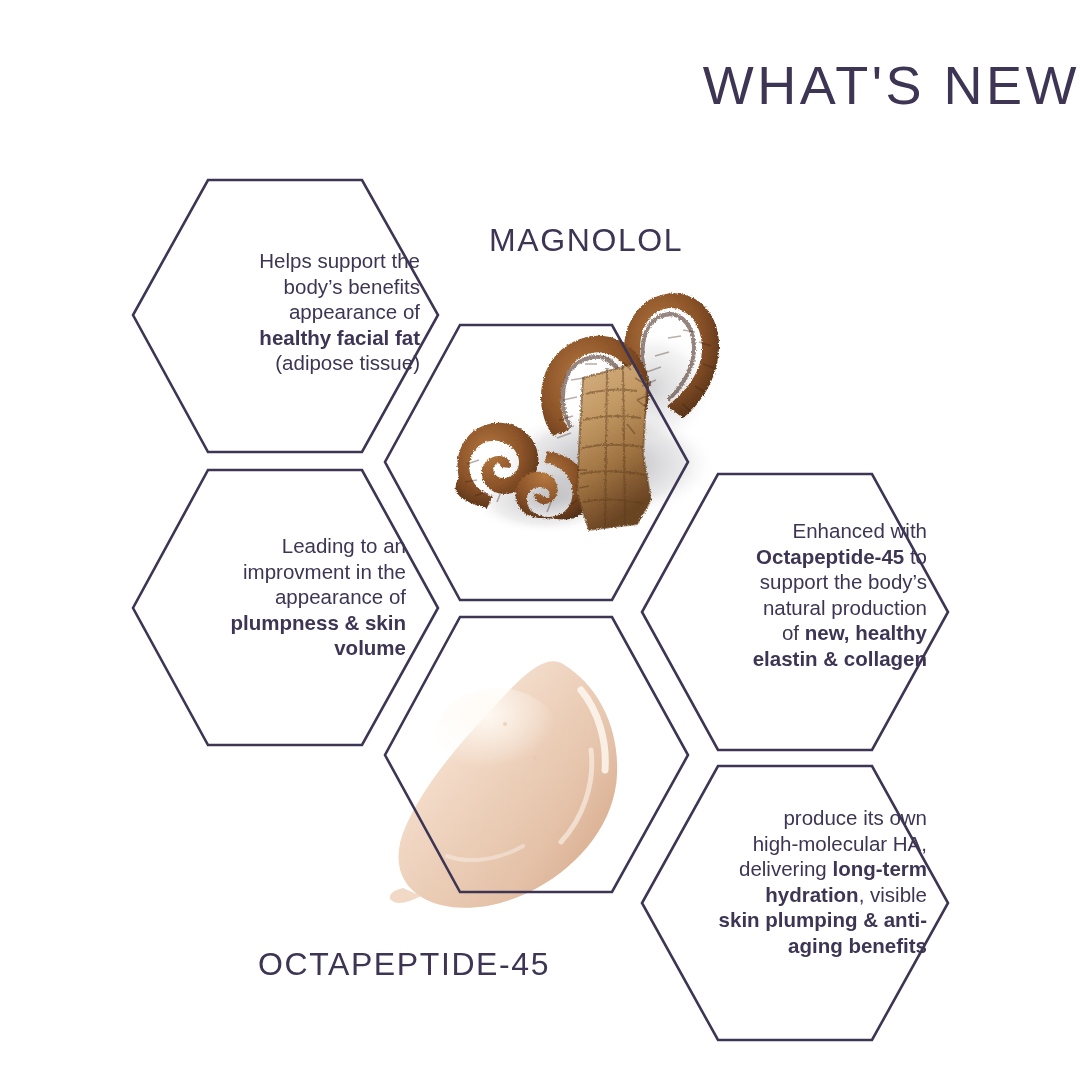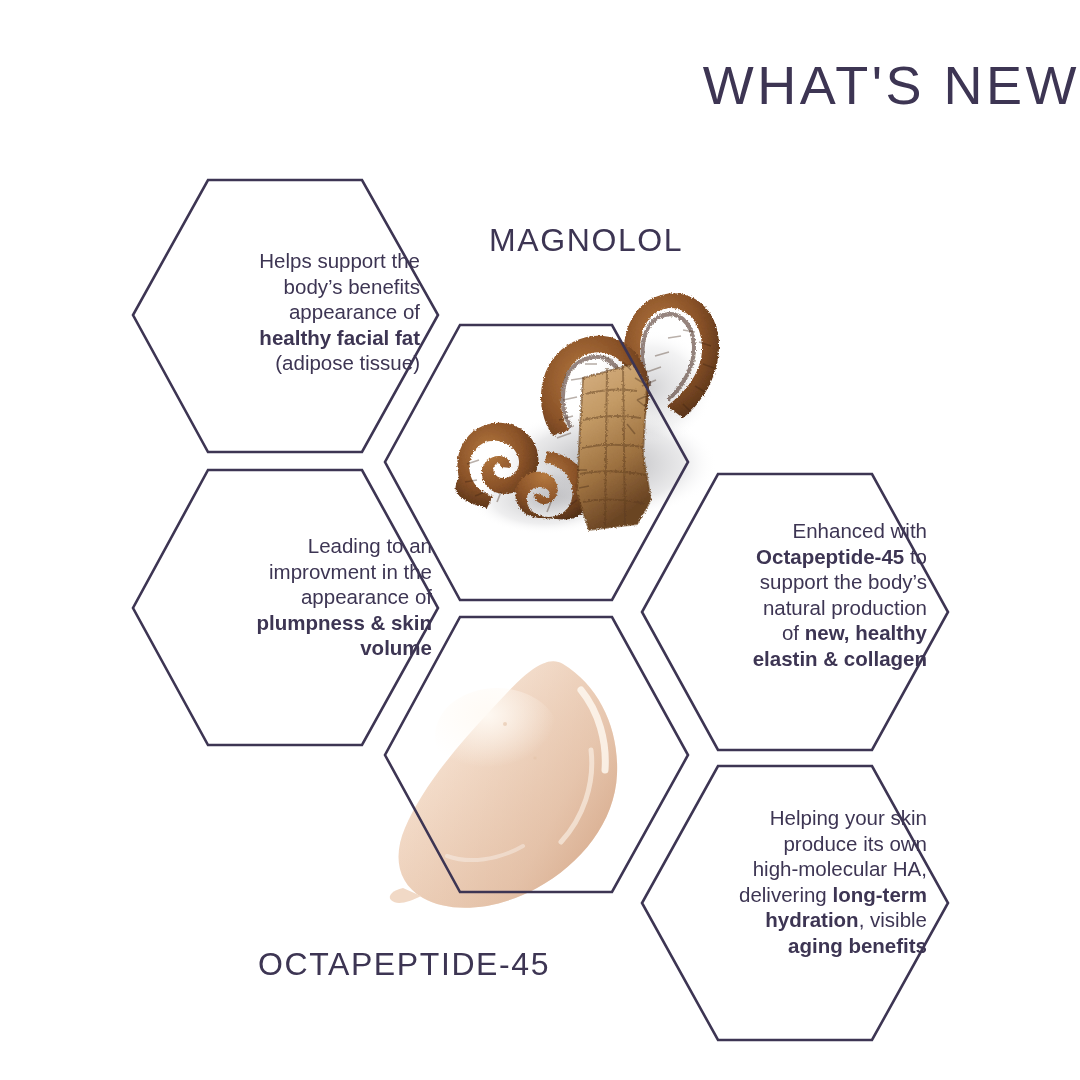--- a/index.html
+++ b/index.html
@@ -45,21 +45,21 @@
     position:absolute;
     text-align:right;
     font-size:20.5px;
     line-height:25.5px;
     color:#3d3553;
     font-weight:400;
   }
   .hex-text b { font-weight:700; }
 
   #hex-text-1 { left:150px; top:248px; width:270px; }
-  #hex-text-2 { left:162px; top:533px; width:270px; }
+  #hex-text-2 { left:136px; top:533px; width:270px; }
   #hex-text-3 { left:665px; top:518px; width:262px; }
   #hex-text-4 { left:665px; top:805px; width:262px; }
 
   
   #bark-photo {
     position:absolute;
     left:437px; top:268px;
     width:300px; height:285px;
   }
   #cream-photo {
@@ -253,24 +253,24 @@
     </div>
   <div class="hex-text" id="hex-text-3">
       <div><span>Enhanced with</span></div>
       <div><b>Octapeptide-45</b><span> to</span></div>
       <div><span>support the body’s</span></div>
       <div><span>natural production</span></div>
       <div><span>of </span><b>new, healthy</b></div>
       <div><b>elastin &amp; collagen</b></div>
     </div>
   <div class="hex-text" id="hex-text-4">
-      <div><span>Helping your skin</span></div>
       <div><span>produce its own</span></div>
       <div><span>high-molecular HA,</span></div>
       <div><span>delivering </span><b>long-term</b></div>
       <div><b>hydration</b><span>, visible</span></div>
+      <div><b>skin plumping &amp; anti-</b></div>
       <div><b>aging benefits</b></div>
     </div>
 
   <div class="ingredient-label" id="label-magnolol">MAGNOLOL</div>
   <div class="ingredient-label" id="label-octapeptide">OCTAPEPTIDE-45</div>
 
 </div>
 
 </body></html>

